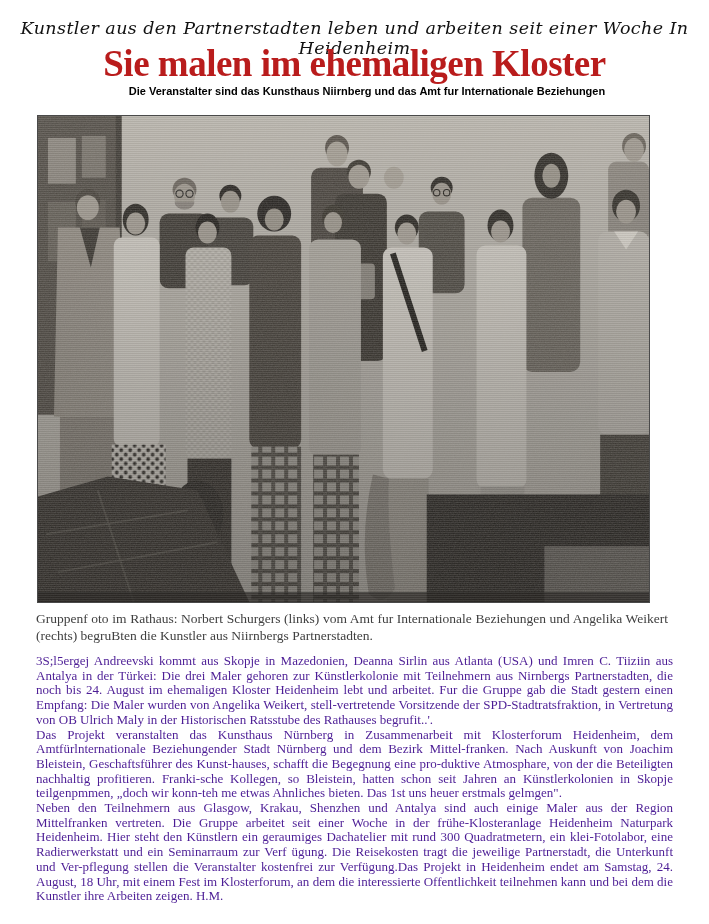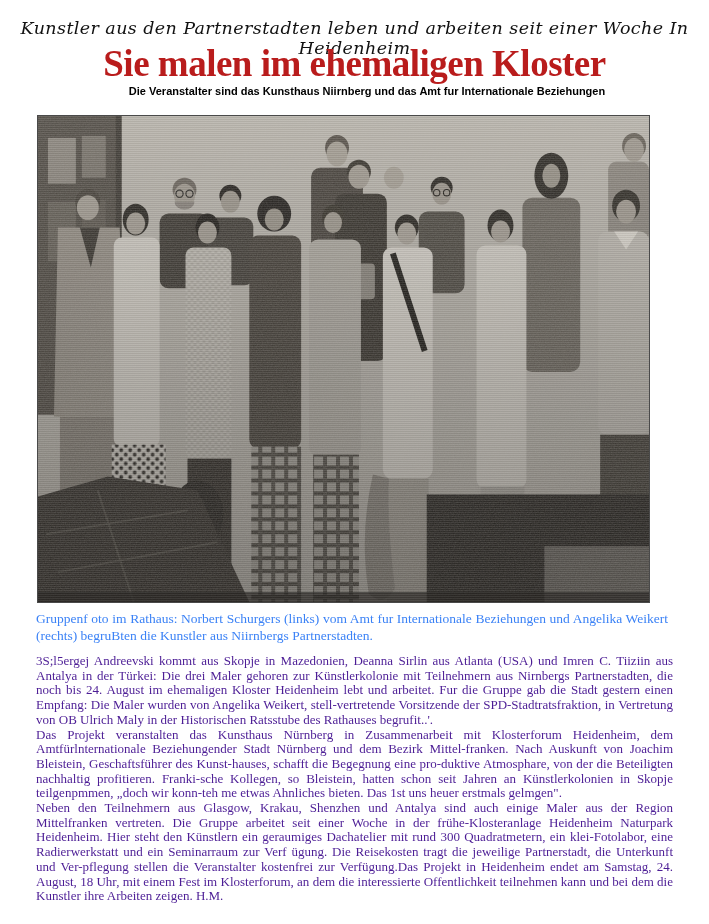--- a/index.html
+++ b/index.html
@@ -27,21 +27,21 @@
     position:absolute;left:37px;top:115px;width:613px;height:488px;margin:0;
     border:1px solid #4a4a4a;box-sizing:border-box;background:#b9b5ad;
   }
   figure.photo svg{display:block;width:100%;height:100%;}
   figure.photo::after{ 
     content:"";position:absolute;inset:0;pointer-events:none;
     background:repeating-linear-gradient(180deg,rgba(255,255,255,.07) 0 1px,rgba(0,0,0,.05) 1px 2px);
   }
   .caption{
     position:absolute;left:36px;top:610px;width:632px;
-    font-size:13.5px;line-height:17px;text-align:justify;color:#3b82f6;
+    font-size:13.5px;line-height:17px;text-align:justify;color:#404040;
   }
   .body-text{
     position:absolute;left:36px;top:654px;width:637px;
     font-size:13px;line-height:14.7px;text-align:justify;color:#4c1d95;
   }
   .body-text p{margin:0;}
 </style>
 </head>
 <body>
 

